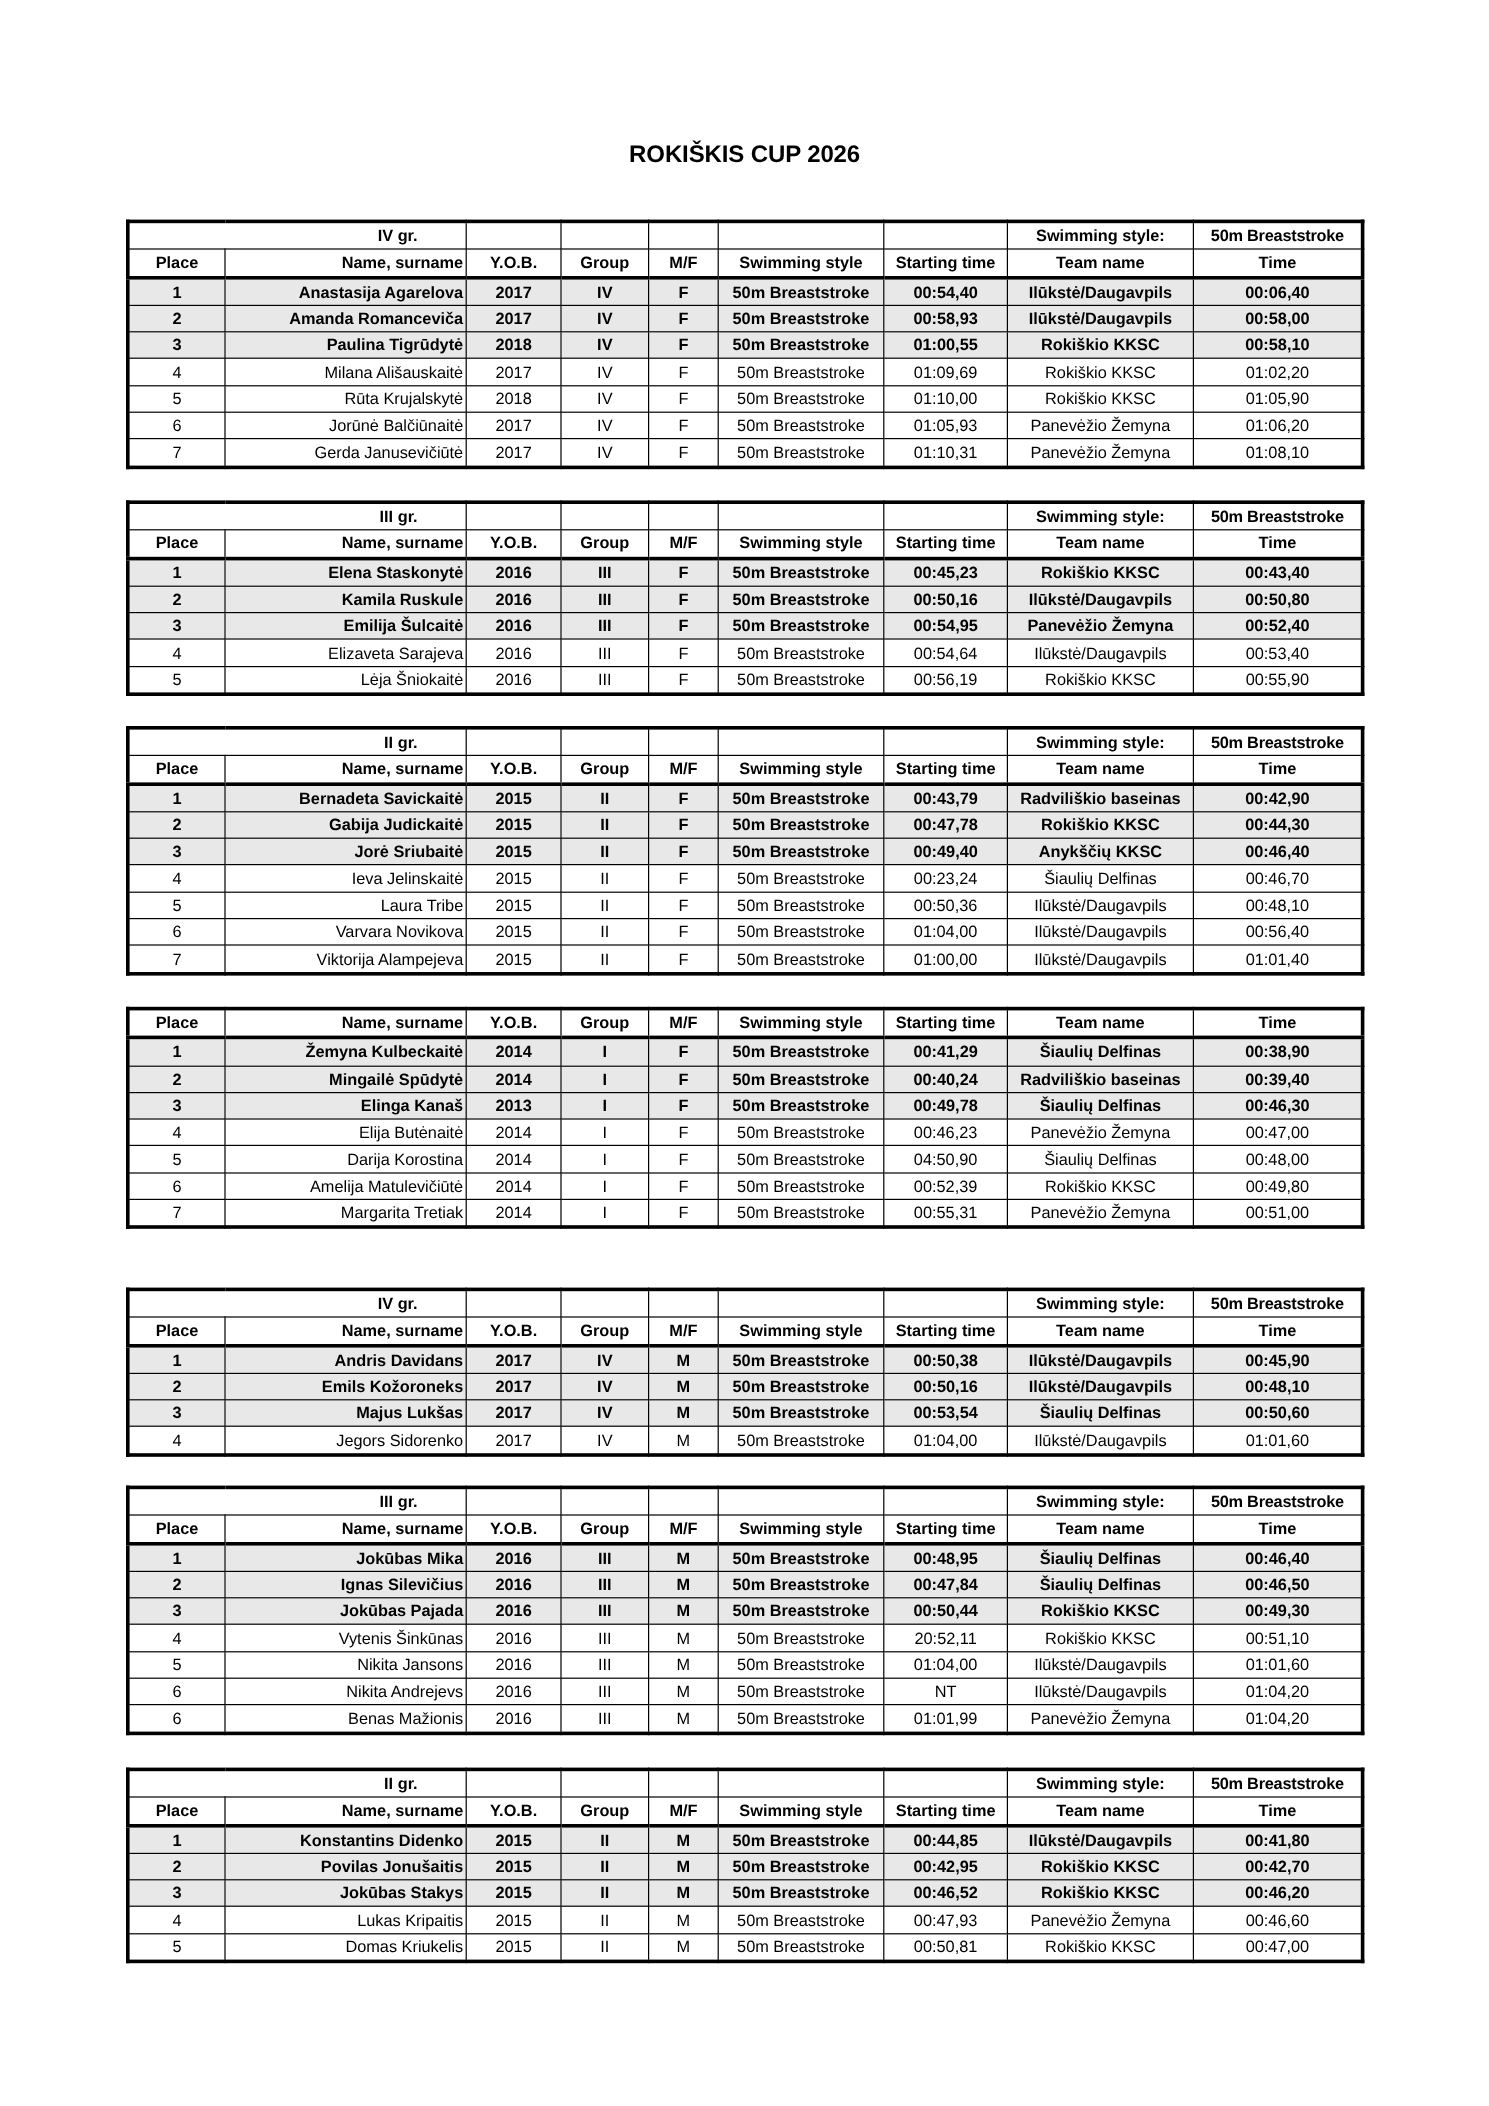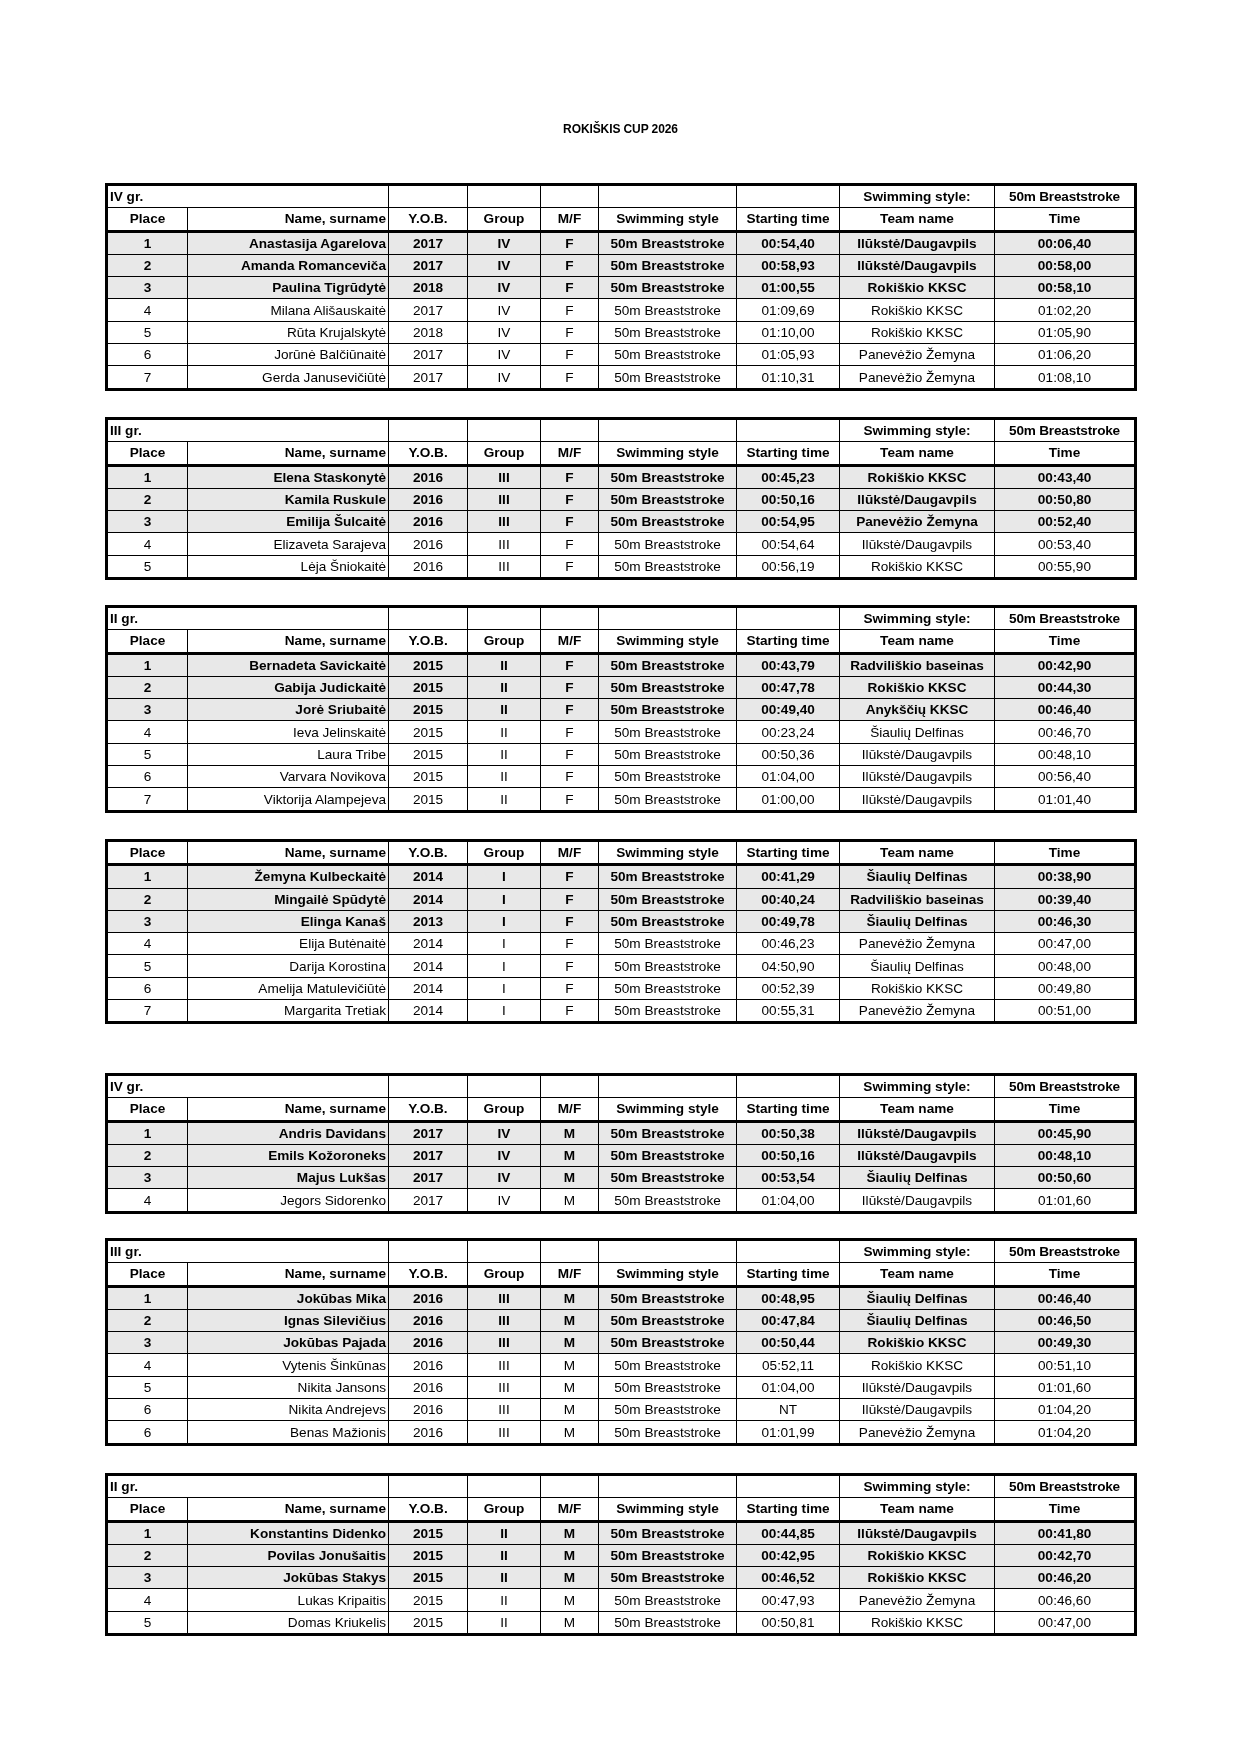--- a/index.html
+++ b/index.html
@@ -2,36 +2,36 @@
 <html><head>
 <meta charset="utf-8">
 <style>
   html, body { margin: 0; padding: 0; background: #ffffff; }
   body {
     width: 1241px; height: 1755px; position: relative; overflow: hidden;
     font-family: "Liberation Sans", "DejaVu Sans", sans-serif;
     color: #000;
   }
   .title-block { position: absolute; top: 118px; left: 0; width: 1241px; text-align: center; }
-  .title-line { font-size: 12px; font-weight: bold; line-height: 23px; letter-spacing: -0.1px; }
+  .title-line { font-size: 20px; font-weight: bold; line-height: 23px; letter-spacing: -0.1px; }
   table.results {
     position: absolute; left: 105px; width: 1030px;
     border-collapse: collapse; table-layout: fixed;
     border: 3px solid #000;
     font-size: 13.6px;
   }
   table.results td {
     border: 1px solid #000; height: 21.3px; padding: 0 2px;
     text-align: center; white-space: nowrap; overflow: hidden;
     line-height: 21px;
   }
   table.results td.name { text-align: right; }
   table.results tr.head-row td { border-bottom: 3px solid #000; font-weight: bold; }
   table.results tr.group-row td { font-weight: bold; }
-  table.results tr.group-row td.group-label { text-align: left; padding-right: 40px; }
+  table.results tr.group-row td.group-label { text-align: right; padding-right: 40px; }
   table.results tr.medal td { background: #e8e8e8; font-weight: bold; }
   col.c-place { width: 81px; } col.c-name { width: 201px; } col.c-yob { width: 79px; }
   col.c-group { width: 73px; } col.c-mf { width: 58px; } col.c-style { width: 138px; }
   col.c-start { width: 103px; } col.c-team { width: 155px; } col.c-time { width: 141px; }
   td.style-val { letter-spacing: -0.2px; }
 </style>
 </head>
 <body>
 
 <div class="title-block">
@@ -606,21 +606,21 @@
           <td>Rokiškio KKSC</td>
           <td>00:49,30</td>
         </tr>
         <tr>
           <td>4</td>
           <td class="name">Vytenis Šinkūnas</td>
           <td>2016</td>
           <td>III</td>
           <td>M</td>
           <td>50m Breaststroke</td>
-          <td>05:52,11</td>
+          <td>20:52,11</td>
           <td>Rokiškio KKSC</td>
           <td>00:51,10</td>
         </tr>
         <tr>
           <td>5</td>
           <td class="name">Nikita Jansons</td>
           <td>2016</td>
           <td>III</td>
           <td>M</td>
           <td>50m Breaststroke</td>

